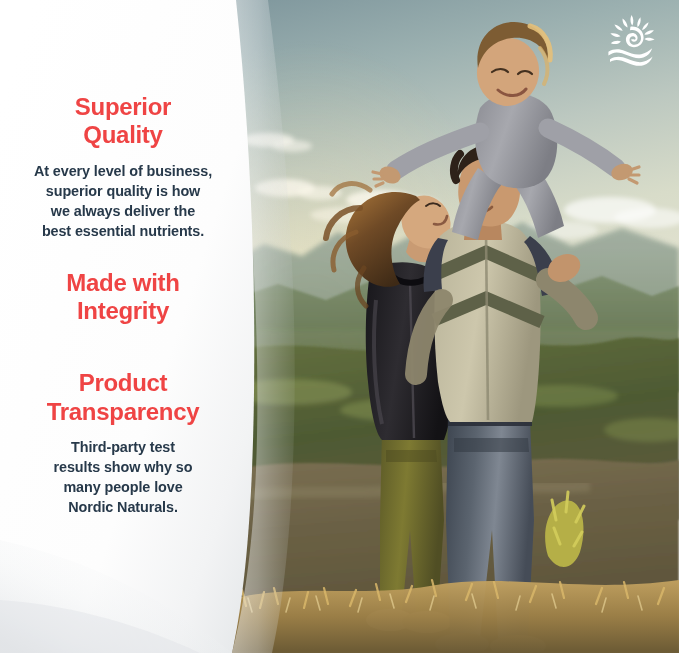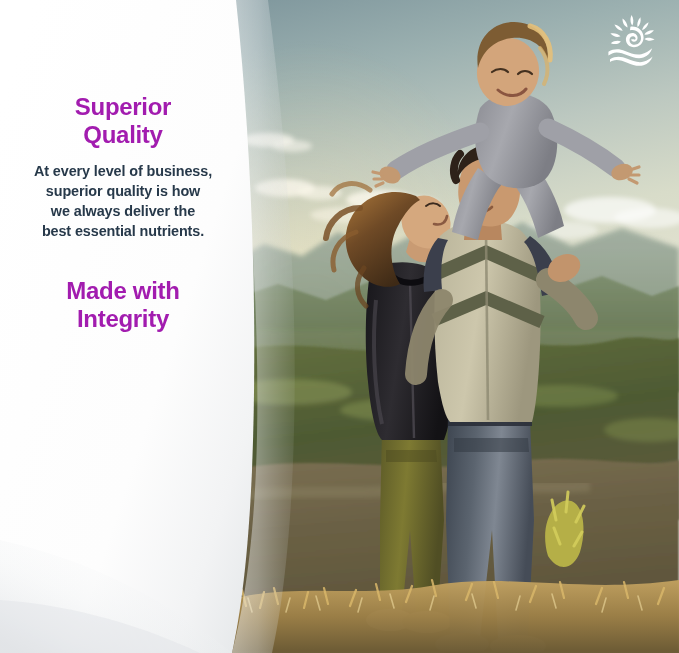--- a/index.html
+++ b/index.html
@@ -67,30 +67,30 @@
     flex-direction: column;
     justify-content: flex-start;
     align-items: center;
   }
 
   .value-block {
     width: 218px;
     text-align: center;
   }
   .block-quality     { margin-top: 93px; }
-  .block-integrity   { margin-top: 36px; }
+  .block-integrity   { margin-top: 28px; }
   .block-transparency{ margin-top: 33px; }
 
   .block-heading {
     font-family: "Liberation Sans", sans-serif;
     font-size: 24px;
     font-weight: bold;
     line-height: 1.18;
     letter-spacing: -0.3px;
-    color: #a21caf;
+    color: #ef4444;
     margin-bottom: 11px;
     white-space: pre-line;
   }
 
   .block-body {
     font-family: "Liberation Sans", sans-serif;
     font-size: 14.4px;
     font-weight: bold;
     line-height: 1.39;
     letter-spacing: -0.1px;
@@ -440,16 +440,24 @@
 superior quality is how
 we always deliver the
 best essential nutrients.</p>
     </section>
 
     <section class="value-block block-integrity">
       <h2 class="block-heading">Made with
 Integrity</h2>
     </section>
 
+    <section class="value-block block-transparency">
+      <h2 class="block-heading">Product
+Transparency</h2>
+      <p class="block-body">Third-party test
+results show why so
+many people love
+Nordic Naturals.</p>
+    </section>
 
   </div>
 
 </div>
 
 </body></html>

